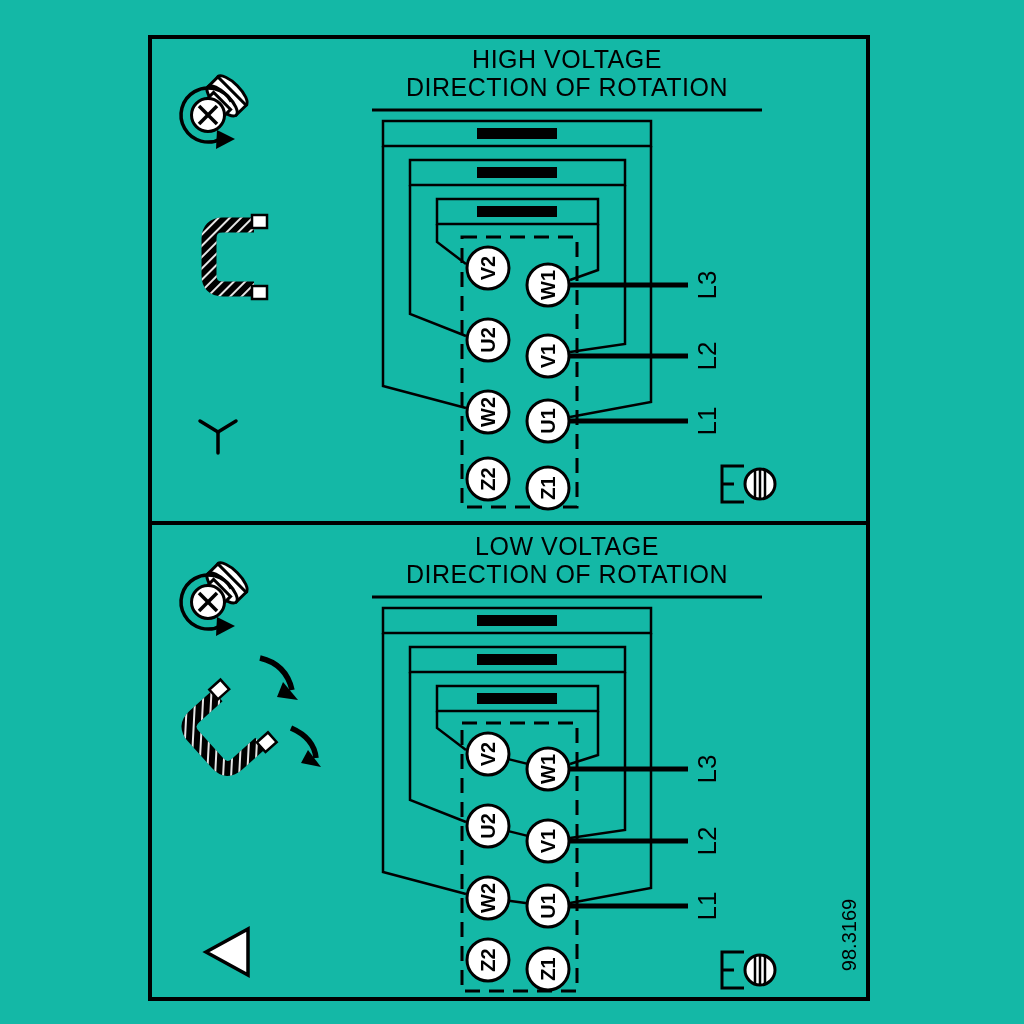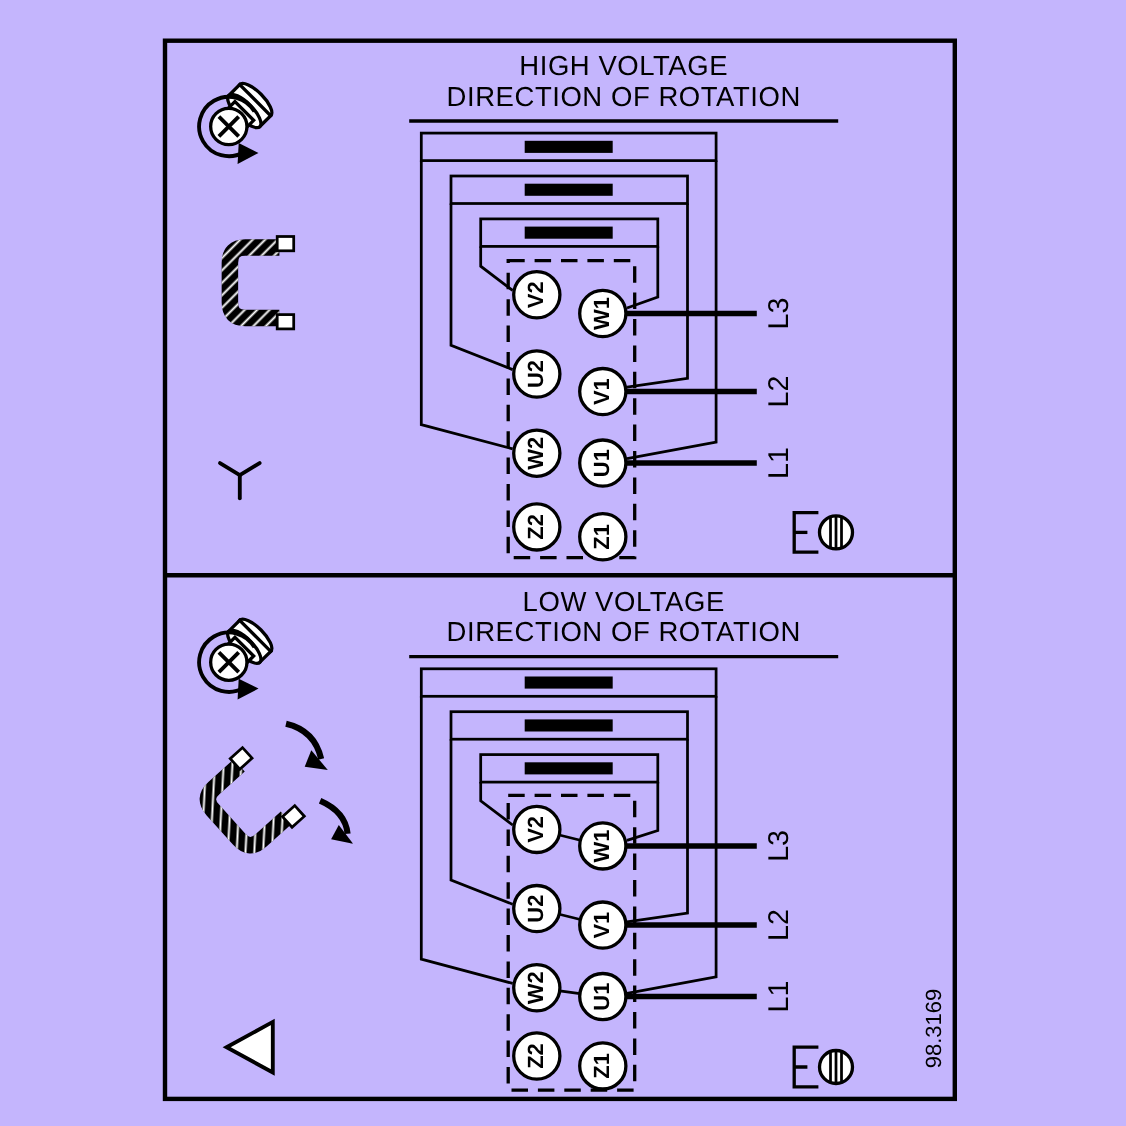--- a/index.html
+++ b/index.html
@@ -1,16 +1,16 @@
 <!DOCTYPE html>
 <html><head>
 <meta charset="utf-8">
 <style>
   html,body{margin:0;padding:0;background:#ffffff;}
-  .stage{position:relative;width:1024px;height:1024px;background:#c4b5fd;overflow:hidden;}
+  .stage{position:relative;width:1024px;height:1024px;background:#14b8a6;overflow:hidden;}
   svg{position:absolute;left:0;top:0;}
   text{font-family:"Liberation Sans","DejaVu Sans",sans-serif;fill:#000;}
   .title{font-size:25px;letter-spacing:0.5px;}
   .tlabel{font-size:20px;font-weight:bold;}
   .plabel{font-size:26px;}
   .fig{font-size:20px;}
 </style>
 </head>
 <body>
 

